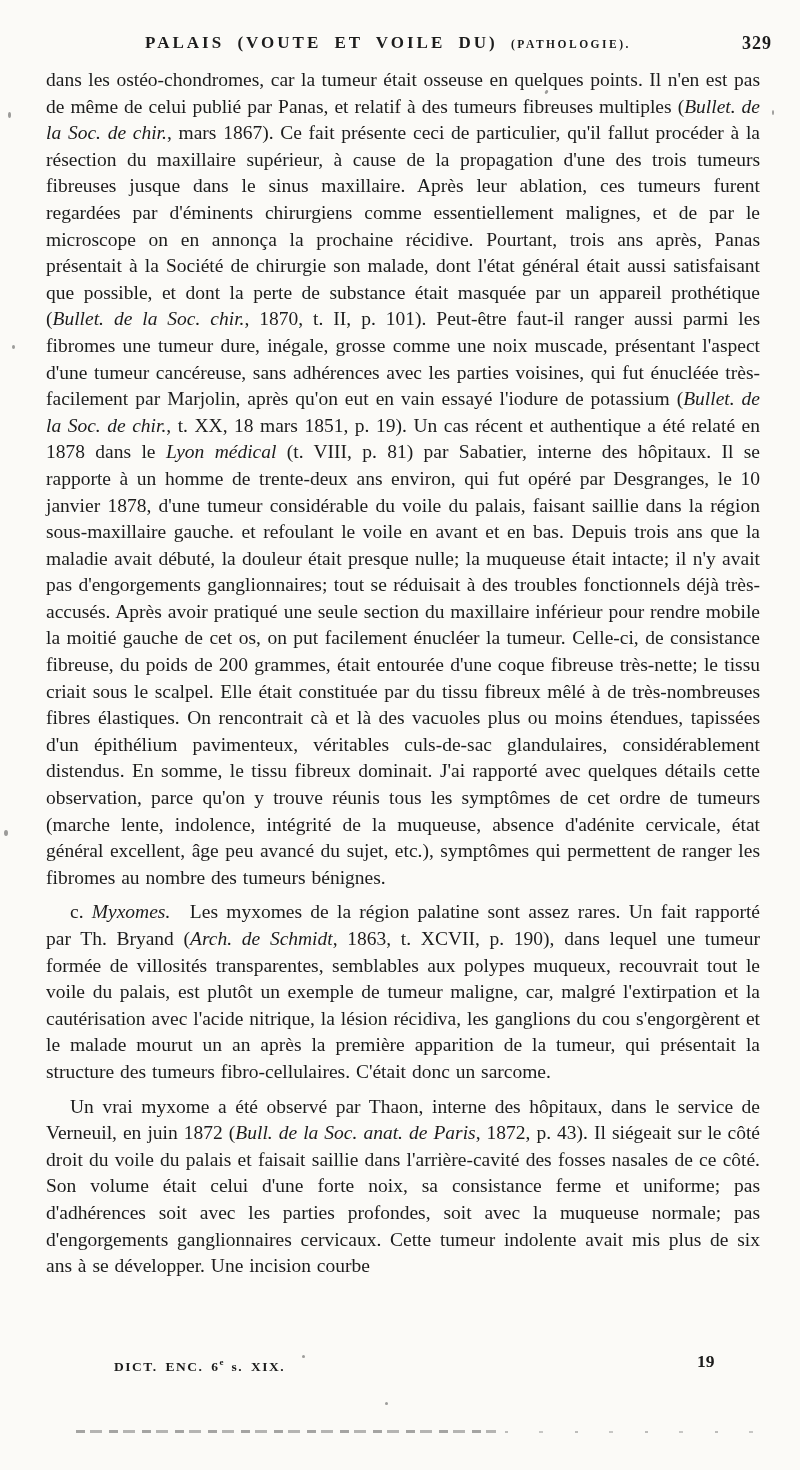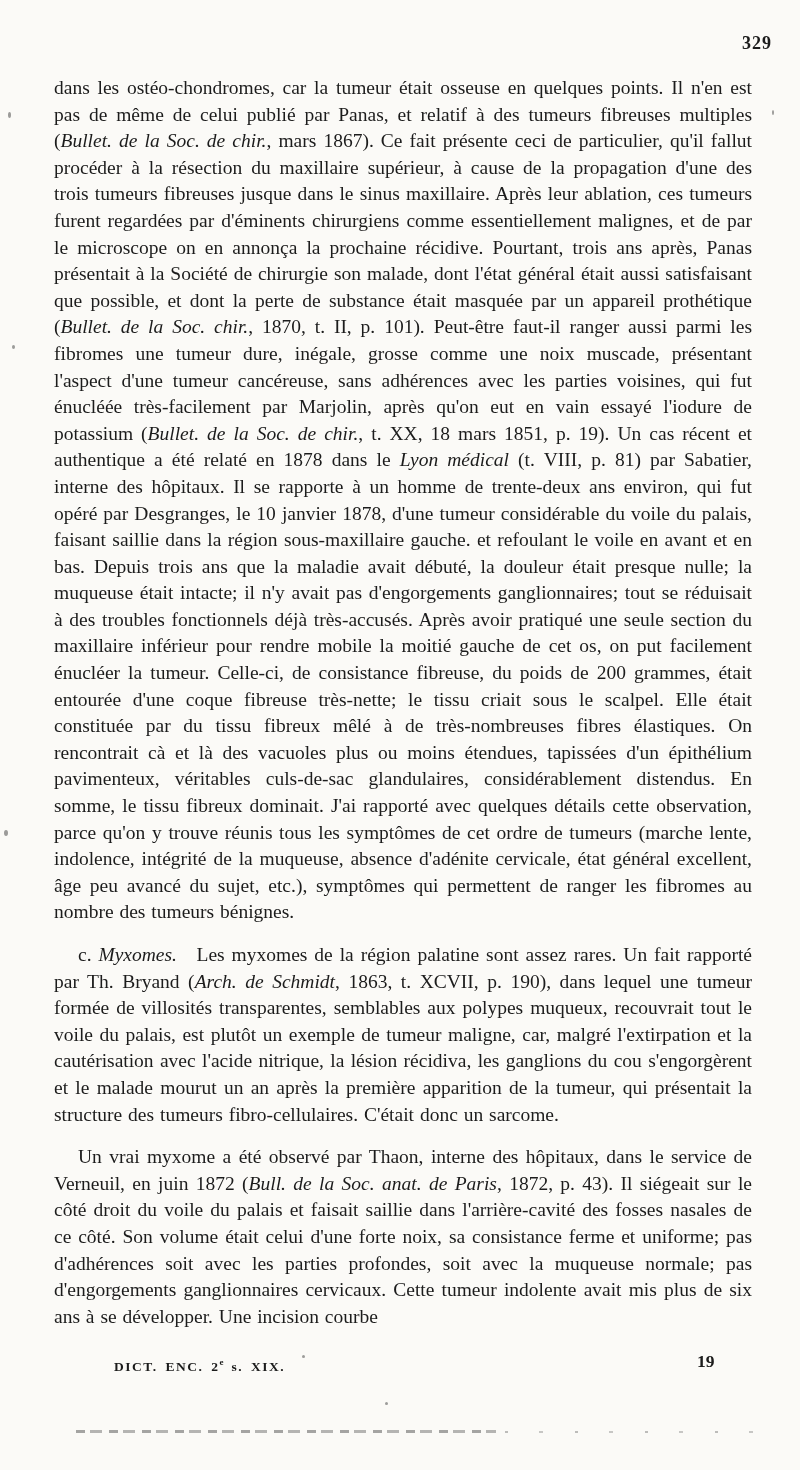--- a/index.html
+++ b/index.html
@@ -48,21 +48,21 @@
   .page-body {
     position: absolute;
     top: 59px;
     left: 38px;
     width: 730px;
     font-size: 19.5px;
     line-height: 26.6px;
     text-align: justify;
     word-spacing: 1px;
   }
-  .para { margin: 16px; }
+  .para { margin: 8px; }
   .para.indent { text-indent: 24px; font-family: Liberation Serif, serif; }
   .it { font-style: italic; }
   
   .signature {
     position: absolute;
     top: 1357px;
     left: 114px;
     font-size: 13.5px;
     font-weight: bold;
     letter-spacing: 1.5px;
@@ -108,31 +108,34 @@
   .speck.s4 { left: 772px; top: 110px; width: 2px; height: 5px; }
   .speck.s5 { left: 545px; top: 90px;  width: 3px; height: 4px; transform: rotate(35deg); }
   .speck.s6 { left: 385px; top: 1402px; width: 3px; height: 3px; }
   .speck.s7 { left: 302px; top: 1355px; width: 3px; height: 3px; }
 </style>
 </head>
 <body>
 
 <div class="page">
 
+  <div class="running-head">
+    <span class="head-main">PALAIS (VOUTE ET VOILE DU) </span><span class="head-sub">(PATHOLOGIE).</span>
+  </div>
 
   <div class="folio">329</div>
 
   <div class="page-body">
       <p class="para"><span class="rm">dans les ostéo-chondromes, car la tumeur était osseuse en quelques points. Il n'en est pas de même de celui publié par Panas, et relatif à des tumeurs fibreuses multiples (</span><span class="it">Bullet. de la Soc. de chir.</span><span class="rm">, mars 1867). Ce fait présente ceci de particulier, qu'il fallut procéder à la résection du maxillaire supérieur, à cause de la propagation d'une des trois tumeurs fibreuses jusque dans le sinus maxillaire. Après leur ablation, ces tumeurs furent regardées par d'éminents chirurgiens comme essentiellement malignes, et de par le microscope on en annonça la prochaine récidive. Pourtant, trois ans après, Panas présentait à la Société de chirurgie son malade, dont l'état général était aussi satisfaisant que possible, et dont la perte de substance était masquée par un appareil prothétique (</span><span class="it">Bullet. de la Soc. chir.</span><span class="rm">, 1870, t. II, p. 101). Peut-être faut-il ranger aussi parmi les fibromes une tumeur dure, inégale, grosse comme une noix muscade, présentant l'aspect d'une tumeur cancéreuse, sans adhérences avec les parties voisines, qui fut énucléée très-facilement par Marjolin, après qu'on eut en vain essayé l'iodure de potassium (</span><span class="it">Bullet. de la Soc. de chir.</span><span class="rm">, t. XX, 18 mars 1851, p. 19). Un cas récent et authentique a été relaté en 1878 dans le </span><span class="it">Lyon médical</span><span class="rm"> (t. VIII, p. 81) par Sabatier, interne des hôpitaux. Il se rapporte à un homme de trente-deux ans environ, qui fut opéré par Desgranges, le 10 janvier 1878, d'une tumeur considérable du voile du palais, faisant saillie dans la région sous-maxillaire gauche. et refoulant le voile en avant et en bas. Depuis trois ans que la maladie avait débuté, la douleur était presque nulle; la muqueuse était intacte; il n'y avait pas d'engorgements ganglionnaires; tout se réduisait à des troubles fonctionnels déjà très-accusés. Après avoir pratiqué une seule section du maxillaire inférieur pour rendre mobile la moitié gauche de cet os, on put facilement énucléer la tumeur. Celle-ci, de consistance fibreuse, du poids de 200 grammes, était entourée d'une coque fibreuse très-nette; le tissu criait sous le scalpel. Elle était constituée par du tissu fibreux mêlé à de très-nombreuses fibres élastiques. On rencontrait cà et là des vacuoles plus ou moins étendues, tapissées d'un épithélium pavimenteux, véritables culs-de-sac glandulaires, considérablement distendus. En somme, le tissu fibreux dominait. J'ai rapporté avec quelques détails cette observation, parce qu'on y trouve réunis tous les symptômes de cet ordre de tumeurs (marche lente, indolence, intégrité de la muqueuse, absence d'adénite cervicale, état général excellent, âge peu avancé du sujet, etc.), symptômes qui permettent de ranger les fibromes au nombre des tumeurs bénignes.</span></p>
       <p class="para indent"><span class="rm">c. </span><span class="it">Myxomes.</span><span class="rm"> Les myxomes de la région palatine sont assez rares. Un fait rapporté par Th. Bryand (</span><span class="it">Arch. de Schmidt</span><span class="rm">, 1863, t. XCVII, p. 190), dans lequel une tumeur formée de villosités transparentes, semblables aux polypes muqueux, recouvrait tout le voile du palais, est plutôt un exemple de tumeur maligne, car, malgré l'extirpation et la cautérisation avec l'acide nitrique, la lésion récidiva, les ganglions du cou s'engorgèrent et le malade mourut un an après la première apparition de la tumeur, qui présentait la structure des tumeurs fibro-cellulaires. C'était donc un sarcome.</span></p>
       <p class="para indent"><span class="rm">Un vrai myxome a été observé par Thaon, interne des hôpitaux, dans le service de Verneuil, en juin 1872 (</span><span class="it">Bull. de la Soc. anat. de Paris</span><span class="rm">, 1872, p. 43). Il siégeait sur le côté droit du voile du palais et faisait saillie dans l'arrière-cavité des fosses nasales de ce côté. Son volume était celui d'une forte noix, sa consistance ferme et uniforme; pas d'adhérences soit avec les parties profondes, soit avec la muqueuse normale; pas d'engorgements ganglionnaires cervicaux. Cette tumeur indolente avait mis plus de six ans à se développer. Une incision courbe</span></p>
     </div>
 
   <div class="signature">
-    <span>DICT. ENC. 2</span><sup>e</sup><span> s. XIX.</span>
+    <span>DICT. ENC. 6</span><sup>e</sup><span> s. XIX.</span>
   </div>
 
   <div class="sheet-number">19</div>
 
   <div class="bleed-line-a"></div>
   <div class="bleed-line-b"></div>
   <div class="speck s1"></div>
   <div class="speck s2"></div>
   <div class="speck s3"></div>
   <div class="speck s4"></div>

